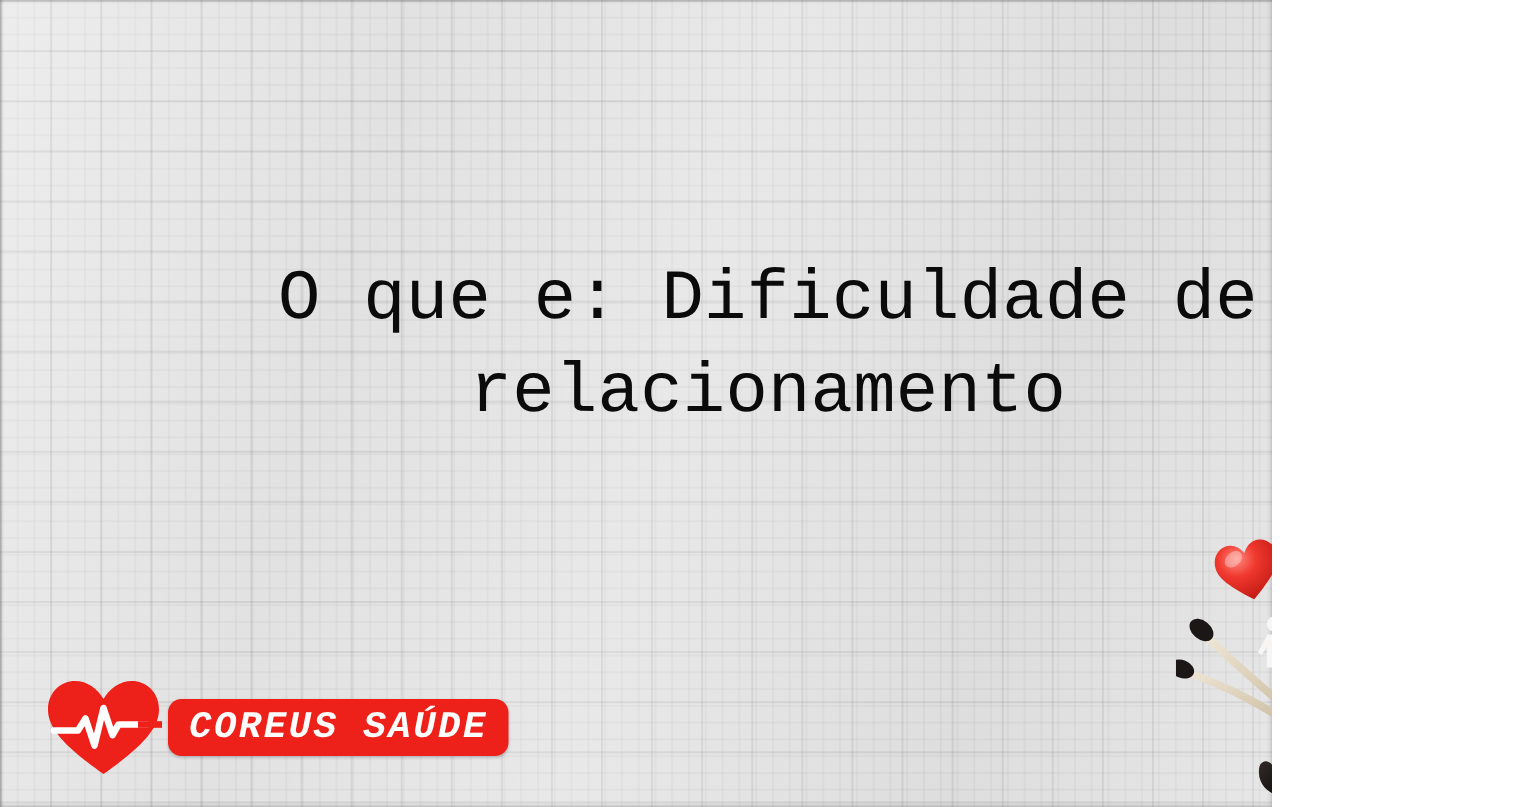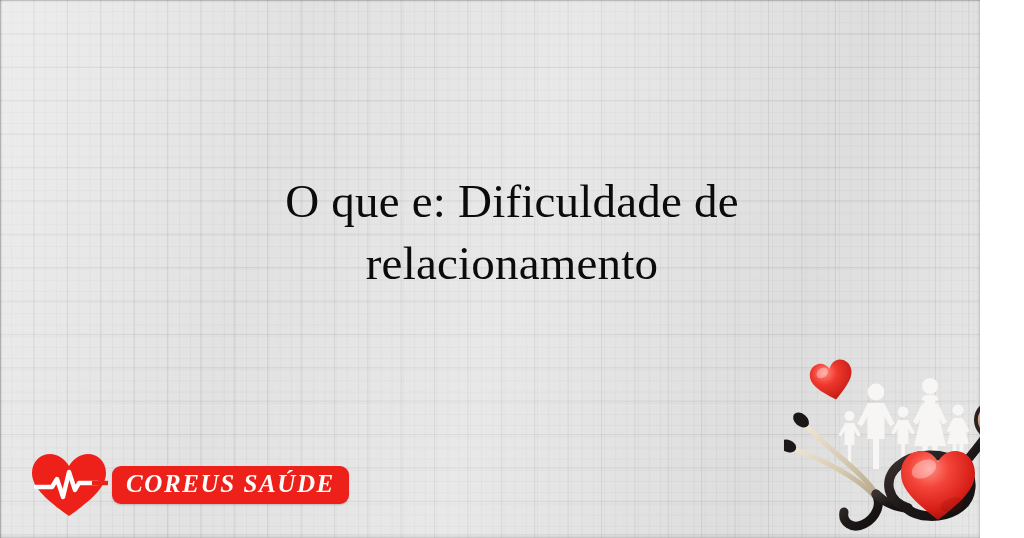--- a/index.html
+++ b/index.html
@@ -3,25 +3,25 @@
 <meta charset="utf-8">
 <style>
   html, body {
     margin: 0;
     padding: 0;
     background: #ffffff;
   }
 
   #canvas {
     position: relative;
-    width: 980px;
+    width: 848px;
     height: 538px;
     overflow: hidden;
     background-color: #bef264;
-    font-family: Liberation Serif, serif;
+    font-family: Liberation Mono, monospace;
   }
 
   
   .bg-grid {
     position: absolute;
     inset: 0;
     background-color: #e2e2e2;
     background-image:
       linear-gradient(to right, rgba(120,120,125,0.17) 1px, transparent 1px),
       linear-gradient(to bottom, rgba(120,120,125,0.17) 1px, transparent 1px),

